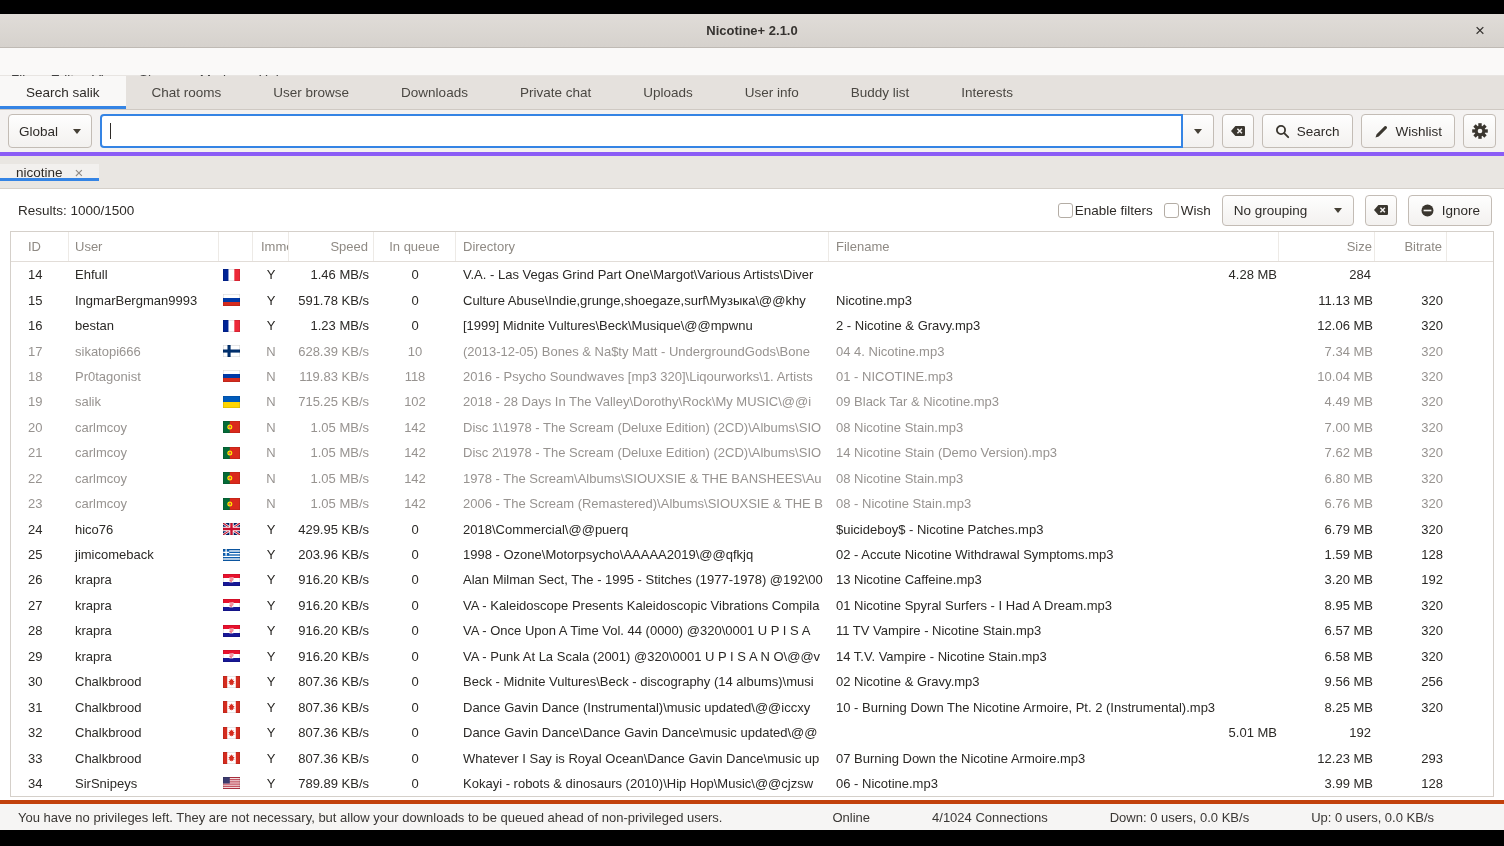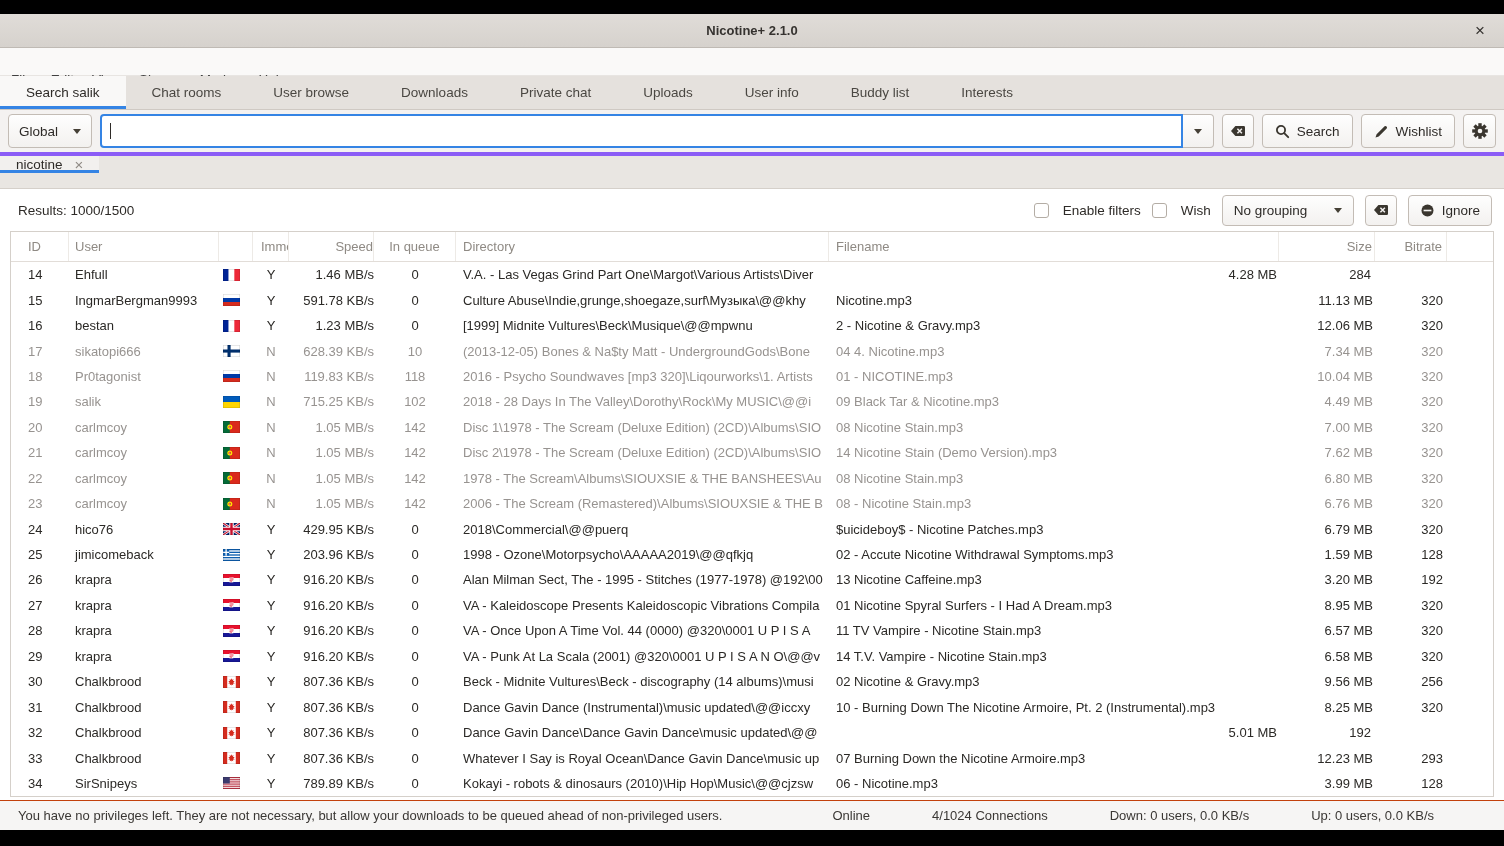--- a/index.html
+++ b/index.html
@@ -31,61 +31,61 @@
   .entry-wrap { flex:1; display:flex; align-items:stretch; height:34px; }
   .search-entry { flex:1; height:34px; border:2px solid var(--accent); border-radius:4px 0 0 4px; background:#fff; font-size:14px; padding:0 8px; outline:none; color:#2e2b28; font-family:inherit; }
   .entry-caret { position:relative; }
   .entry-caret::after { content:""; position:absolute; left:10px; top:9px; width:1px; height:16px; background:#2e2b28; }
   .entry-combo-btn { width:31px; flex:none; border:1px solid #c3bcb5; border-left:none; border-radius:0 4px 4px 0; background:linear-gradient(#fefefe,#f3f1ef); display:flex; align-items:center; justify-content:center; }
   .icon-btn { width:32px; padding:0; flex:none; }
   .gear-btn { width:33px; padding:0; flex:none; }
   svg.glyph { display:block; }
 
   
-  .notebook { height:33px; background:#e9e6e2; border-bottom:1px solid #d5d0ca; display:flex; align-items:flex-start; flex:none; }
+  .notebook { height:33px; background:#e9e6e2; border-bottom:1px solid #d5d0ca; display:flex; align-items:center; flex:none; }
   .result-tab { padding:0 16px; background:#f2f0ee; display:flex; align-items:center; gap:12px; position:relative; font-size:13.5px; color:#2e2b28; }
   .result-tab::after { content:""; position:absolute; left:0; right:0; bottom:0; height:3px; background:var(--accent); }
   .result-tab .tab-close { color:#8f8a84; font-size:15px; }
 
   
   .resultsbar { height:42px; background:#fff; display:flex; align-items:center; padding:0 12px 0 18px; flex:none; }
   .results-count { font-size:13.5px; color:#2e2b28; }
   .resultsbar .right { margin-left:auto; display:flex; align-items:center; gap:11px; }
-  .check-group { display:flex; align-items:center; gap:14px; font-size:13.5px; color:#2e2b28; }
+  .check-group { display:flex; align-items:center; gap:2px; font-size:13.5px; color:#2e2b28; }
   .checkbox { width:15px; height:15px; background:#fff; border:1px solid #b4ada5; border-radius:3px; }
   .grouping-combo { width:132px; height:31px; justify-content:space-between; padding:0 11px; }
   .small-btn { height:31px; }
   .icon-btn.small-btn { width:32px; }
   .ignore-btn { padding:0 11px; }
 
   
   .table-wrap { margin:0 10px; border:1px solid #d5d0ca; height:566px; overflow:hidden; background:#fff; flex:none; }
   .thead, .trow { display:grid; grid-template-columns:58px 150px 34px 36px 85px 82px 373px 1fr 96px 72px 46px; align-items:center; }
   .thead { height:30px; border-bottom:1px solid #e2ddd8; color:#8f8a84; font-size:13px; }
   .thead > div { height:100%; display:flex; align-items:center; overflow:hidden; white-space:nowrap; border-right:1px solid #edeae6; }
   .thead > div:last-child { border-right:none; }
   .trow { height:25.45px; font-size:13px; color:#2b2926; }
   .trow.inactive { color:#979390; }
   .cell { overflow:hidden; white-space:nowrap; }
   .c-id { padding-left:17px; }
   .c-user { padding-left:6px; }
   .c-flag { display:flex; align-items:center; padding-left:4px; }
   .c-imm { text-align:center; justify-content:center; }
   .thead .c-imm { justify-content:flex-start; padding-left:8px; }
-  .c-speed { text-align:right; justify-content:flex-end; }
+  .c-speed { text-align:right; justify-content:flex-end; padding-right:5px; }
   .thead .c-speed { justify-content:flex-end; }
   .c-queue { text-align:center; justify-content:center; }
   .c-dir, .c-file { padding-left:7px; }
   .c-size { text-align:right; justify-content:flex-end; padding-right:2px; }
   .thead .c-size { justify-content:flex-end; }
   .c-bitrate { text-align:right; justify-content:flex-end; padding-right:4px; }
   .thead .c-bitrate { justify-content:flex-end; }
 
   
-  .statusbar { margin-top:auto; height:30px; background:#f6f5f4; border-top:1px solid #c2410c; display:flex; align-items:center; padding:0 70px 0 18px; font-size:13px; color:#3a3734; flex:none; }
+  .statusbar { margin-top:auto; height:30px; background:#f6f5f4; border-top:4px solid #c2410c; display:flex; align-items:center; padding:0 70px 0 18px; font-size:13px; color:#3a3734; flex:none; }
   .statusbar .msg { flex:1; }
   .statusbar .stats { display:flex; gap:62px; }
 
   :root { --accent:#3584e4; }
 </style>
 </head>
 <body>
 
 <div class="screen">
   <div class="window">

